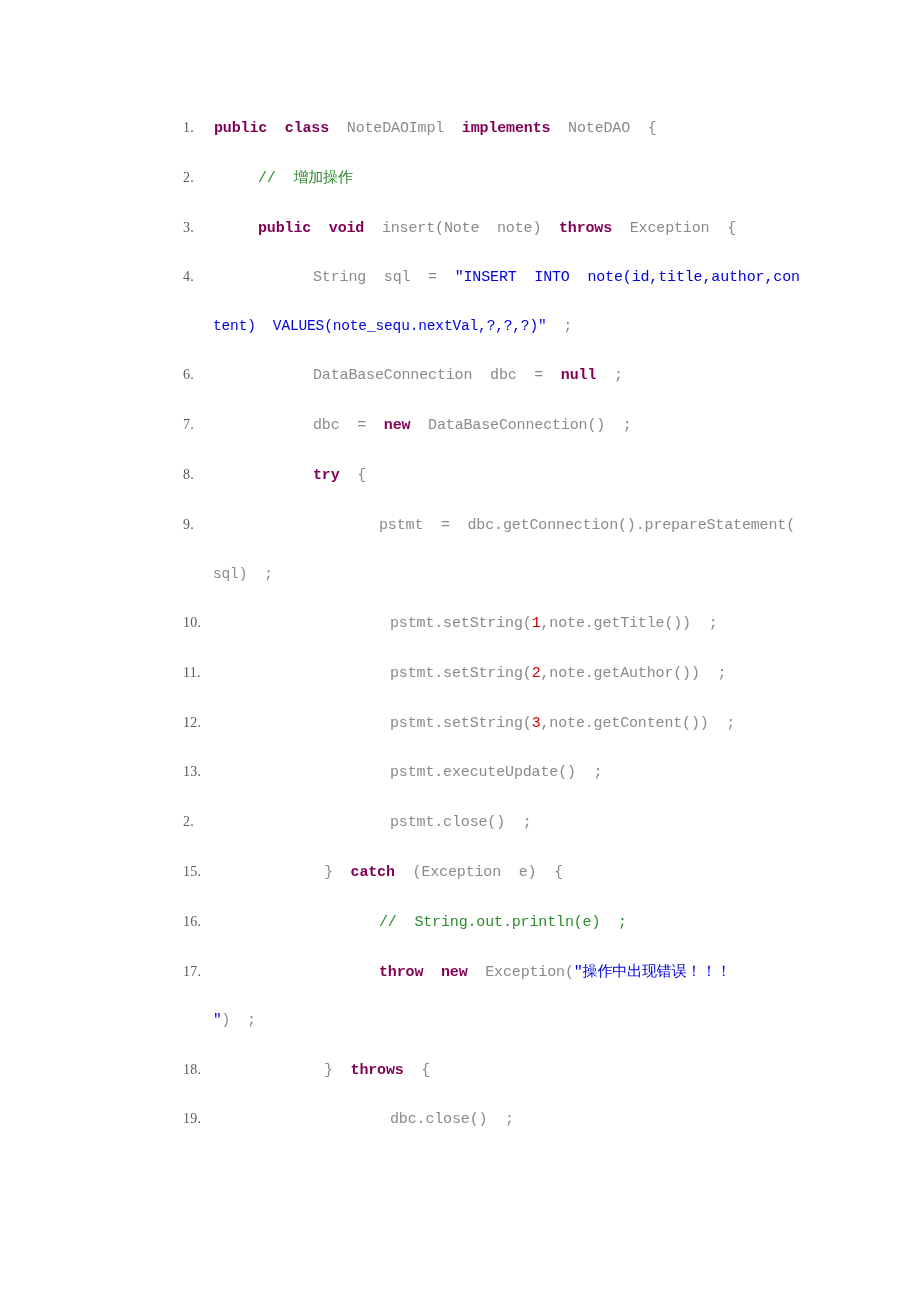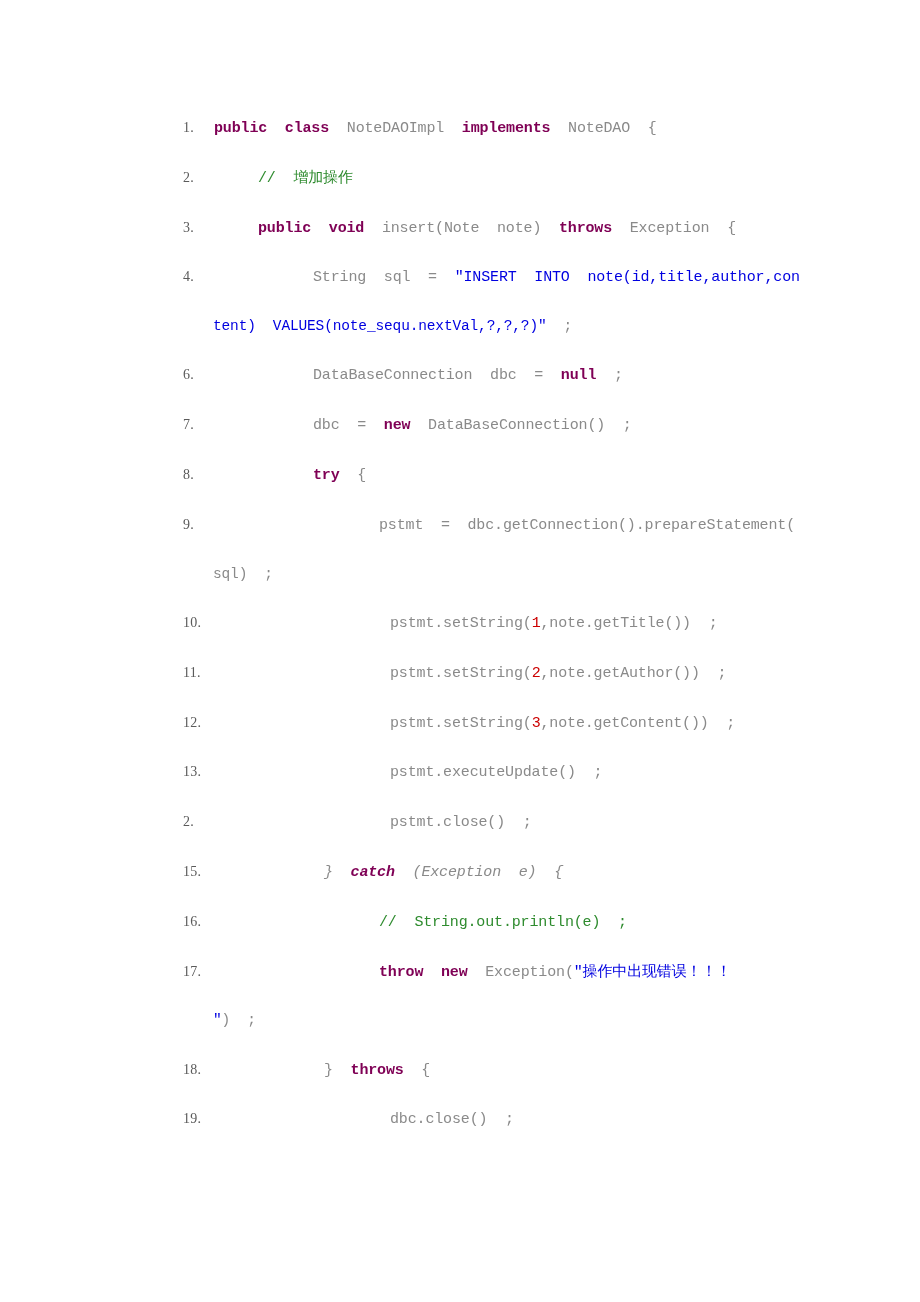--- a/index.html
+++ b/index.html
@@ -72,19 +72,19 @@
     <div class="code-line"><span class="lnum w1">6.</span><span class="code-text" style="padding-left: 110px;"><span class="id">DataBaseConnection  dbc  =  </span><span class="kw">null</span><span class="pn">  ;</span></span></div>
     <div class="code-line"><span class="lnum w1">7.</span><span class="code-text" style="padding-left: 110px;"><span class="id">dbc  =  </span><span class="kw">new</span><span class="pn">  </span><span class="id">DataBaseConnection()</span><span class="pn">  ;</span></span></div>
     <div class="code-line"><span class="lnum w1">8.</span><span class="code-text" style="padding-left: 110px;"><span class="kw">try</span><span class="pn">  {</span></span></div>
     <div class="code-line"><span class="lnum w1">9.</span><span class="code-text" style="padding-left: 176px;"><span class="id">pstmt  =  dbc.getConnection().prepareStatement(</span></span></div>
     <div class="wrap-line code-text"><span class="id">sql)  ;</span></div>
     <div class="code-line"><span class="lnum w2">10.</span><span class="code-text" style="padding-left: 187px;"><span class="id">pstmt.setString(</span><span class="num">1</span><span class="id">,note.getTitle())</span><span class="pn">  ;</span></span></div>
     <div class="code-line"><span class="lnum w2">11.</span><span class="code-text" style="padding-left: 187px; margin-top: 36px;"><span class="id">pstmt.setString(</span><span class="num">2</span><span class="id">,note.getAuthor())</span><span class="pn">  ;</span></span></div>
     <div class="code-line"><span class="lnum w2">12.</span><span class="code-text" style="padding-left: 187px;"><span class="id">pstmt.setString(</span><span class="num">3</span><span class="id">,note.getContent())</span><span class="pn">  ;</span></span></div>
     <div class="code-line"><span class="lnum w2">13.</span><span class="code-text" style="padding-left: 187px; margin-top: 20px;"><span class="id">pstmt.executeUpdate()</span><span class="pn">  ;</span></span></div>
     <div class="code-line"><span class="lnum w2">2.</span><span class="code-text" style="padding-left: 187px;"><span class="id">pstmt.close()</span><span class="pn">  ;</span></span></div>
-    <div class="code-line"><span class="lnum w2">15.</span><span class="code-text" style="padding-left: 121px; font-style: italic;"><span class="pn">}</span><span class="pn">  </span><span class="kw">catch</span><span class="pn">  </span><span class="id">(Exception  e)  {</span></span></div>
+    <div class="code-line"><span class="lnum w2">15.</span><span class="code-text" style="padding-left: 121px;"><span class="pn">}</span><span class="pn">  </span><span class="kw">catch</span><span class="pn">  </span><span class="id">(Exception  e)  {</span></span></div>
     <div class="code-line"><span class="lnum w2">16.</span><span class="code-text" style="padding-left: 176px;"><span class="cmt">//  String.out.println(e)  ;</span></span></div>
     <div class="code-line"><span class="lnum w2">17.</span><span class="code-text" style="padding-left: 176px;"><span class="kw">throw</span><span class="pn">  </span><span class="kw">new</span><span class="pn">  </span><span class="id">Exception(</span><span class="str">"操作中出现错误！！！</span></span></div>
     <div class="wrap-line code-text"><span class="str">"</span><span class="pn">)  ;</span></div>
     <div class="code-line"><span class="lnum w2">18.</span><span class="code-text" style="padding-left: 121px;"><span class="pn">}</span><span class="pn">  </span><span class="kw">throws</span><span class="pn">  {</span></span></div>
     <div class="code-line"><span class="lnum w2">19.</span><span class="code-text" style="padding-left: 187px;"><span class="id">dbc.close()</span><span class="pn">  ;</span></span></div>
   </div>
 
 </body></html>

